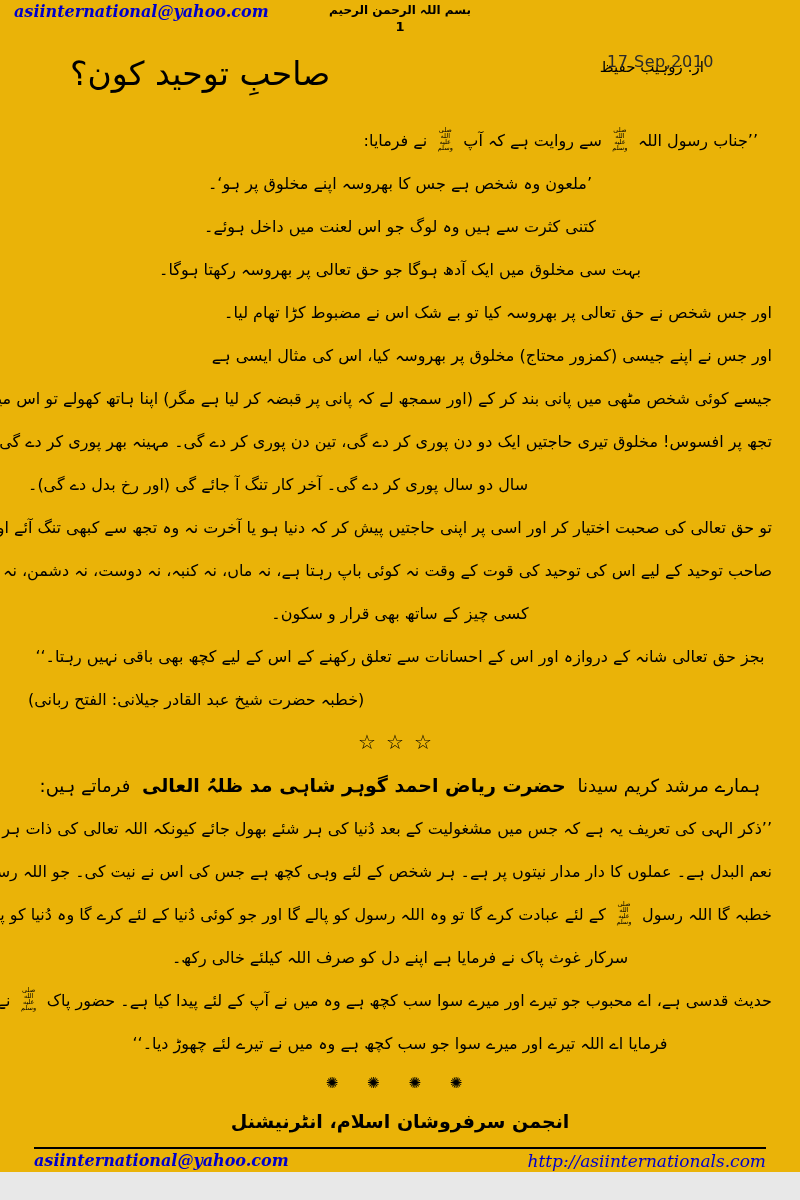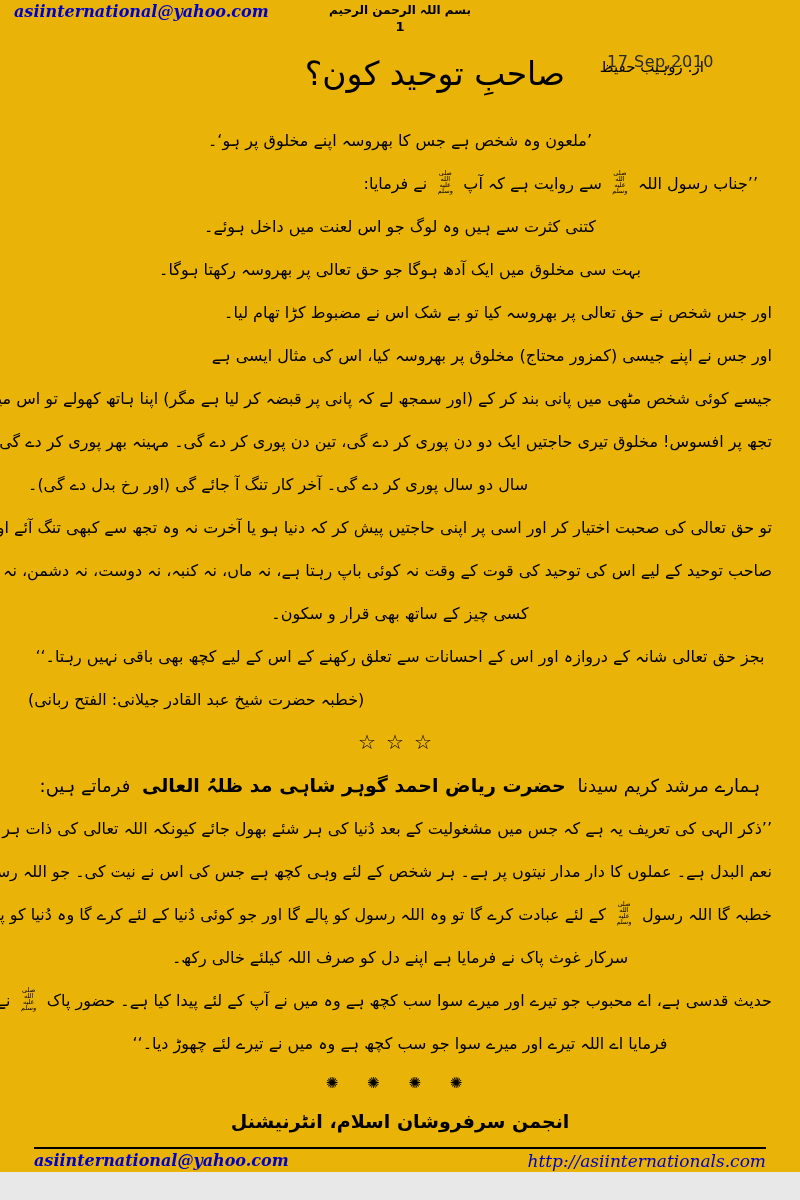--- a/index.html
+++ b/index.html
@@ -8,21 +8,21 @@
   
   .hdr-email{position:absolute;left:14px;top:2px;font-family:"DejaVu Serif",serif;
              font-style:italic;font-weight:bold;font-size:16px;color:#0000cc;}
   .bismillah{position:absolute;top:3px;left:0;width:100%;text-align:center;direction:rtl;
              font-size:12px;font-weight:bold;}
   .pageno{position:absolute;top:19px;left:0;width:100%;text-align:center;
           font-size:13px;font-weight:bold;}
   .byline{position:absolute;top:34px;right:96px;direction:rtl;font-size:15px;margin-top:24px;}
   .date{position:absolute;top:52px;right:86px;font-size:16px;color:#2b2b2b;letter-spacing:.5px;}
   .title{position:absolute;top:50px;left:0;width:100%;box-sizing:border-box;padding-left:70px;
-         text-align:center;direction:rtl;font-size:33px;line-height:48px;}
+         text-align:left;direction:rtl;font-size:33px;line-height:48px;}
   
   .body{position:absolute;top:119px;left:0;width:100%;box-sizing:border-box;
         padding:0 28px;direction:rtl;}
   .ln{height:43px;line-height:43px;font-size:16px;white-space:nowrap;}
   .ar{text-align:right}.ac{text-align:center}.al{text-align:left}
   .pad-r{padding-right:14px;}
   .saw{display:inline-block;width:20px;font-size:6.5px;line-height:6px;text-align:center;
        vertical-align:-4px;white-space:normal;margin:0 3px;}
   .stars{font-size:20px;letter-spacing:10px;}
   .intro{font-size:18px;}
@@ -44,29 +44,29 @@
 
   <div class="hdr-email">asiinternational@yahoo.com</div>
   <div class="bismillah">بسم اللہ الرحمن الرحیم</div>
   <div class="pageno">1</div>
   <div class="byline">از: زوہیب حفیظ</div>
   <div class="date">17 Sep,2010</div>
   <div class="title">صاحبِ توحید کون؟</div>
 
   <div class="body">
 
-    <div class="ln ac">’ملعون وہ شخص ہے جس کا بھروسہ اپنے مخلوق پر ہو‘۔</div>
-
     <div class="ln ar pad-r">
       <span>’’جناب رسول اللہ</span>
       <span class="saw">صلى الله عليه وسلم</span>
       <span>سے روایت ہے کہ آپ</span>
       <span class="saw">صلى الله عليه وسلم</span>
       <span>نے فرمایا:</span>
     </div>
+
+    <div class="ln ac">’ملعون وہ شخص ہے جس کا بھروسہ اپنے مخلوق پر ہو‘۔</div>
     <div class="ln ac">کتنی کثرت سے ہیں وہ لوگ جو اس لعنت میں داخل ہوئے۔</div>
     <div class="ln ac">بہت سی مخلوق میں ایک آدھ ہوگا جو حق تعالی پر بھروسہ رکھتا ہوگا۔</div>
     <div class="ln ar">اور جس شخص نے حق تعالی پر بھروسہ کیا تو بے شک اس نے مضبوط کڑا تھام لیا۔</div>
     <div class="ln ar">اور جس نے اپنے جیسی (کمزور محتاج) مخلوق پر بھروسہ کیا، اس کی مثال ایسی ہے</div>
     <div class="ln ar">جیسے کوئی شخص مٹھی میں پانی بند کر کے (اور سمجھ لے کہ پانی پر قبضہ کر لیا ہے مگر) اپنا ہاتھ کھولے تو اس میں کچھ نظر نہ آئے۔</div>
     <div class="ln ar">تجھ پر افسوس! مخلوق تیری حاجتیں ایک دو دن پوری کر دے گی، تین دن پوری کر دے گی۔ مہینہ بھر پوری کر دے گی۔</div>
     <div class="ln al">سال دو سال پوری کر دے گی۔ آخر کار تنگ آ جائے گی (اور رخ بدل دے گی)۔</div>
     <div class="ln ar">تو حق تعالی کی صحبت اختیار کر اور اسی پر اپنی حاجتیں پیش کر کہ دنیا ہو یا آخرت نہ وہ تجھ سے کبھی تنگ آئے اور نہ گھبرائے۔</div>
     <div class="ln ar">صاحب توحید کے لیے اس کی توحید کی قوت کے وقت نہ کوئی باپ رہتا ہے، نہ ماں، نہ کنبہ، نہ دوست، نہ دشمن، نہ مال، نہ جاہ اور نہ</div>
     <div class="ln ac">کسی چیز کے ساتھ بھی قرار و سکون۔</div>

